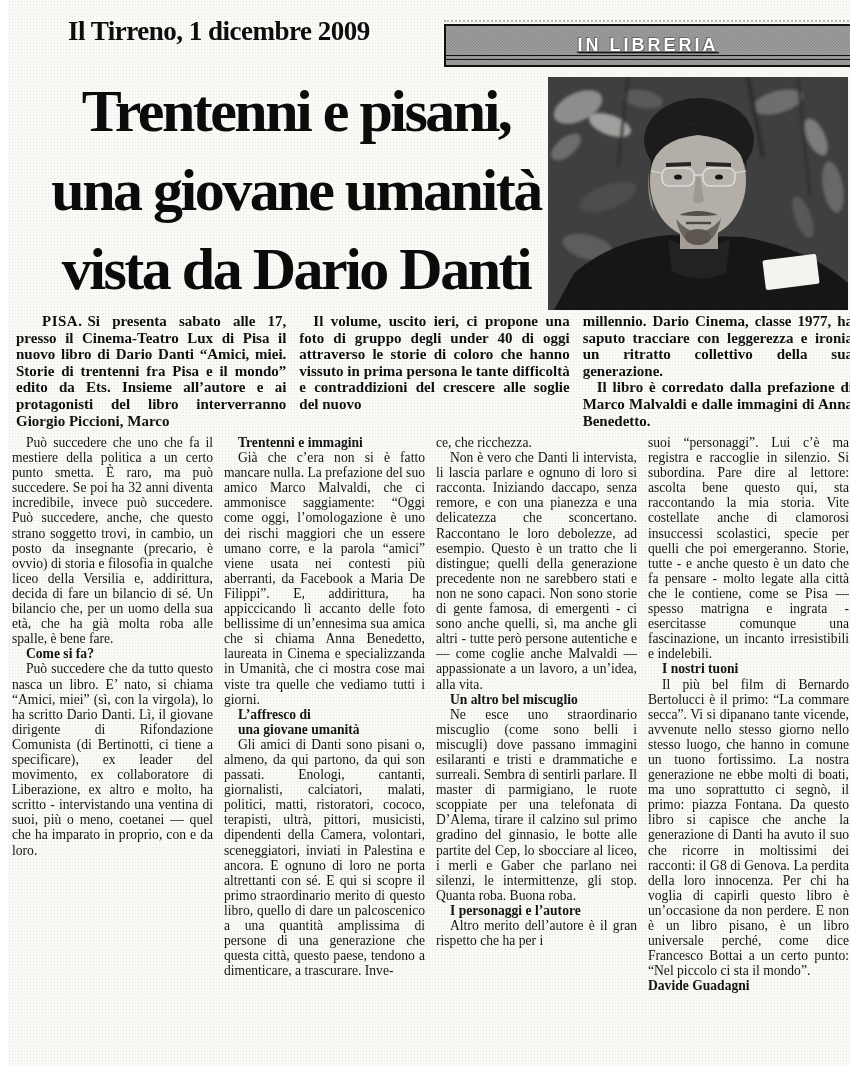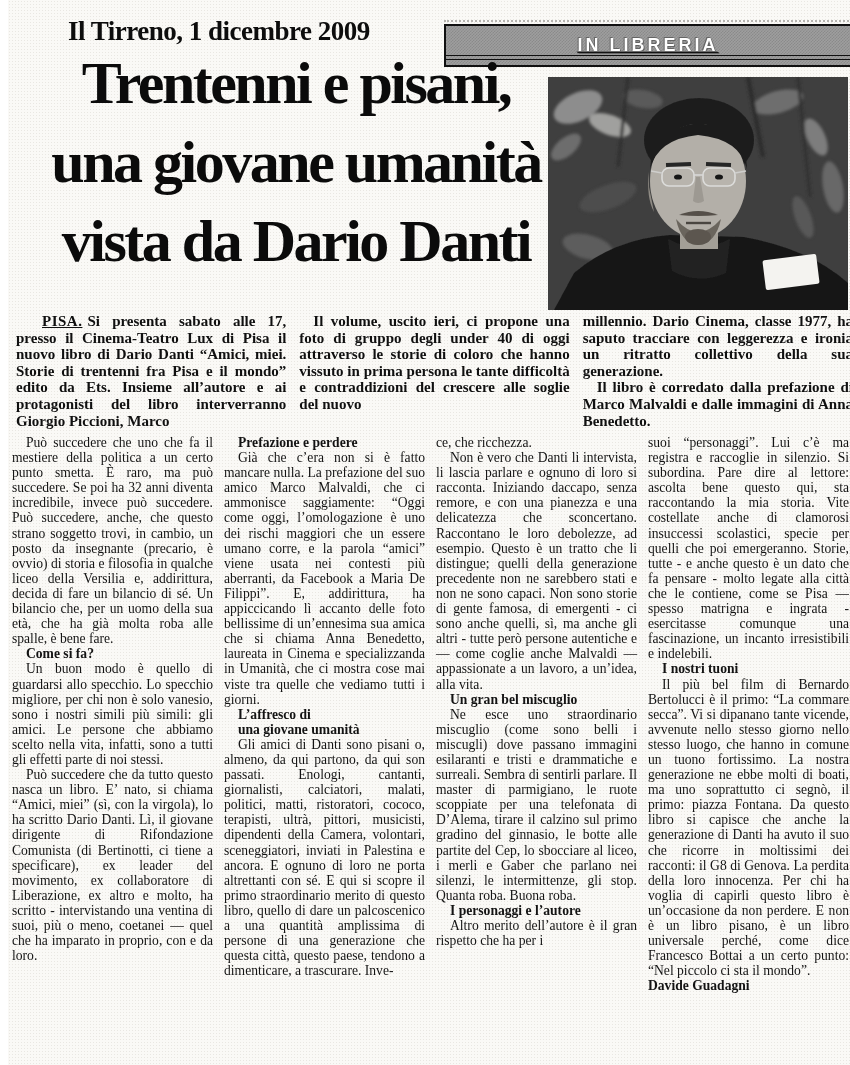--- a/index.html
+++ b/index.html
@@ -38,39 +38,39 @@
     font-family:"Liberation Sans", sans-serif;
     font-weight:bold;font-size:18px;letter-spacing:3px;color:#ffffff;
     text-shadow:0 0 1px #3a3a3a, 1px 1px 0 #6a6a6a, -1px -1px 0 #6a6a6a;
   }
   .badge-rule{
     position:absolute;left:436px;top:55px;width:408px;height:3px;
     border-top:1px solid #101010;border-bottom:1px solid #101010;
   }
   
   .headline{
-    position:absolute;left:26px;top:44px;width:524px;
+    position:absolute;left:26px;top:72px;width:524px;
     text-align:center;font-weight:bold;color:#0b0b0b;
     font-size:60px;line-height:79px;letter-spacing:-2.5px;
   }
   
   .photo{
     position:absolute;left:540px;top:77px;width:300px;height:233px;
     background:#444;
   }
   .photo svg{display:block;width:100%;height:100%;}
   
   .lead-row{
     position:absolute;left:8px;top:313px;width:837px;
     display:flex;gap:13px;
   }
   .lead-col{flex:1;font-weight:bold;font-size:15px;line-height:16.6px;text-align:justify;color:#101010;}
   .lead-col p{margin:0;text-indent:14px;}
   .lead-col p.cont{text-indent:0;}
-  .kicker{letter-spacing:0.5px;margin-right:5px;text-decoration:underline;}
+  .kicker{letter-spacing:0.5px;margin-right:5px;}
   
   .body-row{
     position:absolute;left:4px;top:435px;width:837px;height:614px;
     display:flex;gap:11px;overflow:hidden;
   }
   .body-col{flex:1;font-size:13.6px;line-height:15.1px;text-align:justify;color:#131313;}
   .body-col p{margin:0;text-indent:14px;}
   .body-col p.cont{text-indent:0;}
   .subhead{font-weight:bold;text-indent:14px;}
   .byline{font-weight:bold;text-align:left;padding-right:2px;}
@@ -157,36 +157,35 @@
     <div class="lead-col">
       <p class="cont">millennio. Dario Cinema, classe 1977, ha saputo tracciare con leggerezza e ironia un ritratto collettivo della sua generazione.</p>
       <p>Il libro è corredato dalla prefazione di Marco Malvaldi e dalle immagini di Anna Benedetto.</p>
     </div>
   </div>
 
   <div class="body-row">
     <div class="body-col">
       <p>Può succedere che uno che fa il mestiere della politica a un certo punto smetta. È raro, ma può succedere. Se poi ha 32 anni diventa incredibile, invece può succedere. Può succedere, anche, che questo strano soggetto trovi, in cambio, un posto da insegnante (precario, è ovvio) di storia e filosofia in qualche liceo della Versilia e, addirittura, decida di fare un bilancio di sé. Un bilancio che, per un uomo della sua età, che ha già molta roba alle spalle, è bene fare.</p>
       <div class="subhead">Come si fa?</div>
-      <p>Un buon modo è quello di guardarsi allo specchio. Lo specchio migliore, per chi non è solo vanesio, sono i nostri simili più simili: gli amici. Le persone che abbiamo scelto nella vita, infatti, sono a tutti gli effetti parte di noi stessi.</p>
       <p>Può succedere che da tutto questo nasca un libro. E’ nato, si chiama “Amici, miei” (sì, con la virgola), lo ha scritto Dario Danti. Lì, il giovane dirigente di Rifondazione Comunista (di Bertinotti, ci tiene a specificare), ex leader del movimento, ex collaboratore di Liberazione, ex altro e molto, ha scritto - intervistando una ventina di suoi, più o meno, coetanei — quel che ha imparato in proprio, con e da loro.</p>
     </div>
     <div class="body-col">
-      <div class="subhead">Prefazione e perdere</div>
+      <div class="subhead">Trentenni e immagini</div>
       <p>Già che c’era non si è fatto mancare nulla. La prefazione del suo amico Marco Malvaldi, che ci ammonisce saggiamente: “Oggi come oggi, l’omologazione è uno dei rischi maggiori che un essere umano corre, e la parola “amici” viene usata nei contesti più aberranti, da Facebook a Maria De Filippi”. E, addirittura, ha appiccicando lì accanto delle foto bellissime di un’ennesima sua amica che si chiama Anna Benedetto, laureata in Cinema e specializzanda in Umanità, che ci mostra cose mai viste tra quelle che vediamo tutti i giorni.</p>
       <div class="subhead">
         <div>L’affresco di</div>
         <div>una giovane umanità</div>
       </div>
       <p>Gli amici di Danti sono pisani o, almeno, da qui partono, da qui son passati. Enologi, cantanti, giornalisti, calciatori, malati, politici, matti, ristoratori, cococo, terapisti, ultrà, pittori, musicisti, dipendenti della Camera, volontari, sceneggiatori, inviati in Palestina e ancora. E ognuno di loro ne porta altrettanti con sé. E qui si scopre il primo straordinario merito di questo libro, quello di dare un palcoscenico a una quantità amplissima di persone di una generazione che questa città, questo paese, tendono a dimenticare, a trascurare. Inve-</p>
     </div>
     <div class="body-col">
       <p class="cont">ce, che ricchezza.</p>
       <p>Non è vero che Danti li intervista, li lascia parlare e ognuno di loro si racconta. Iniziando daccapo, senza remore, e con una pianezza e una delicatezza che sconcertano. Raccontano le loro debolezze, ad esempio. Questo è un tratto che li distingue; quelli della generazione precedente non ne sarebbero stati e non ne sono capaci. Non sono storie di gente famosa, di emergenti - ci sono anche quelli, sì, ma anche gli altri - tutte però persone autentiche e — come coglie anche Malvaldi — appassionate a un lavoro, a un’idea, alla vita.</p>
-      <div class="subhead">Un gran bel miscuglio</div>
+      <div class="subhead">Un altro bel miscuglio</div>
       <p>Ne esce uno straordinario miscuglio (come sono belli i miscugli) dove passano immagini esilaranti e tristi e drammatiche e surreali. Sembra di sentirli parlare. Il master di parmigiano, le ruote scoppiate per una telefonata di D’Alema, tirare il calzino sul primo gradino del ginnasio, le botte alle partite del Cep, lo sbocciare al liceo, i merli e Gaber che parlano nei silenzi, le intermittenze, gli stop. Quanta roba. Buona roba.</p>
       <div class="subhead">I personaggi e l’autore</div>
       <p>Altro merito dell’autore è il gran rispetto che ha per i</p>
     </div>
     <div class="body-col">
       <p class="cont">suoi “personaggi”. Lui c’è ma registra e raccoglie in silenzio. Si subordina. Pare dire al lettore: ascolta bene questo qui, sta raccontando la mia storia. Vite costellate anche di clamorosi insuccessi scolastici, specie per quelli che poi emergeranno. Storie, tutte - e anche questo è un dato che fa pensare - molto legate alla città che le contiene, come se Pisa — spesso matrigna e ingrata - esercitasse comunque una fascinazione, un incanto irresistibili e indelebili.</p>
       <div class="subhead">I nostri tuoni</div>
       <p>Il più bel film di Bernardo Bertolucci è il primo: “La commare secca”. Vi si dipanano tante vicende, avvenute nello stesso giorno nello stesso luogo, che hanno in comune un tuono fortissimo. La nostra generazione ne ebbe molti di boati, ma uno soprattutto ci segnò, il primo: piazza Fontana. Da questo libro si capisce che anche la generazione di Danti ha avuto il suo che ricorre in moltissimi dei racconti: il G8 di Genova. La perdita della loro innocenza. Per chi ha voglia di capirli questo libro è un’occasione da non perdere. E non è un libro pisano, è un libro universale perché, come dice Francesco Bottai a un certo punto: “Nel piccolo ci sta il mondo”.</p>
       <div class="byline">Davide Guadagni</div>
     </div>

